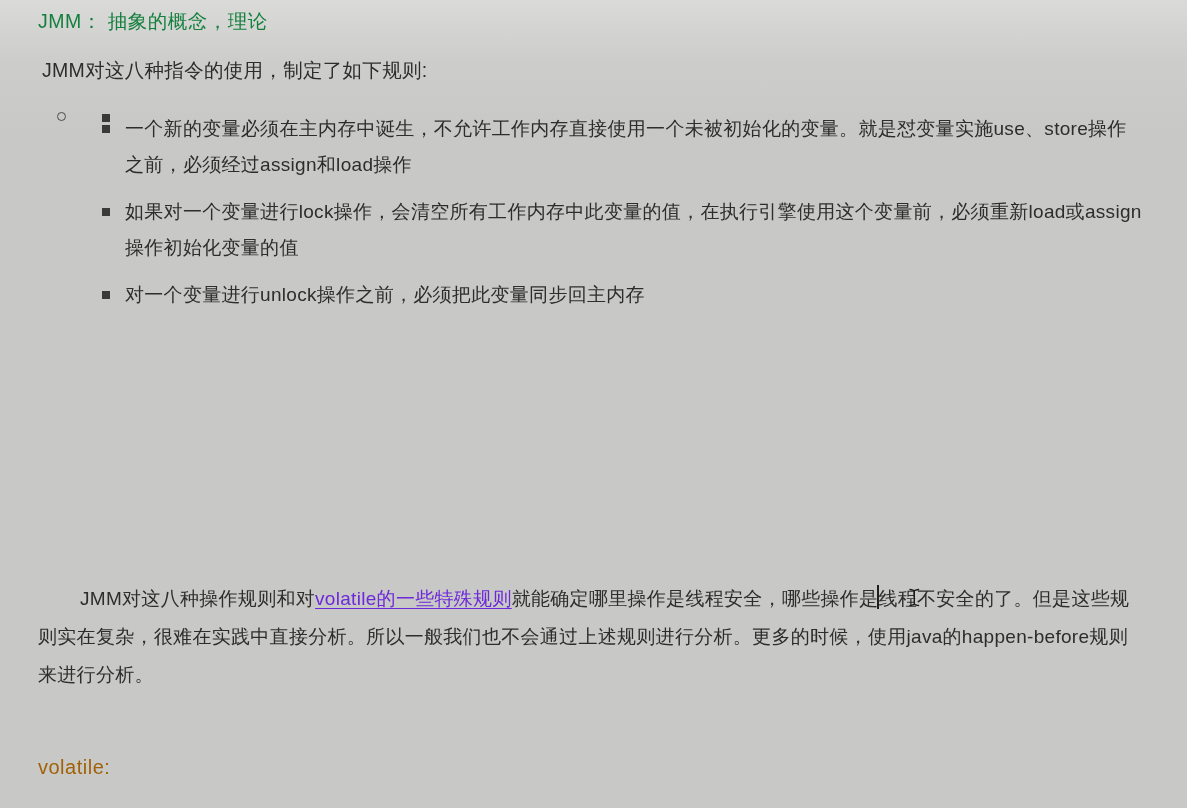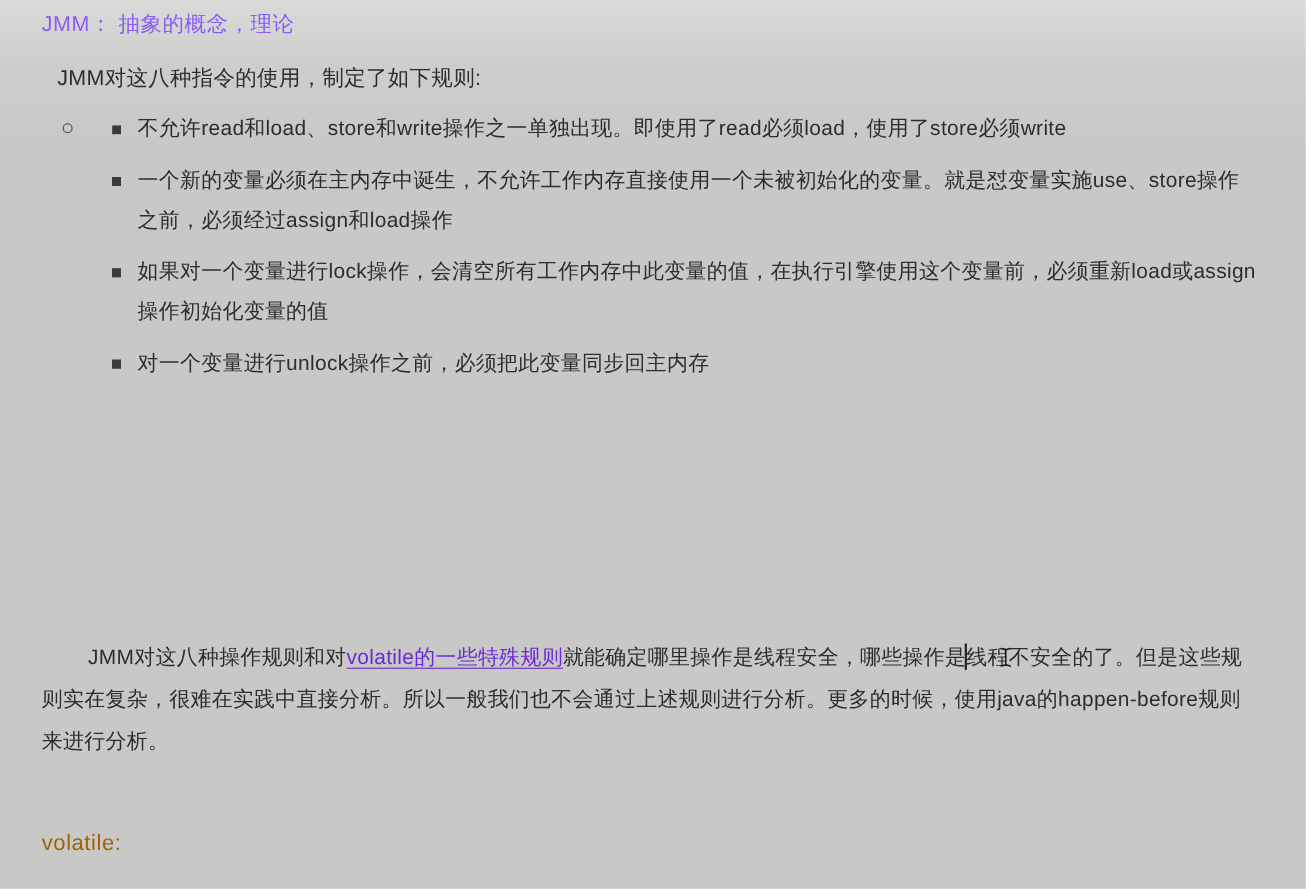--- a/index.html
+++ b/index.html
@@ -9,24 +9,24 @@
     background: linear-gradient(180deg, #dadad9 0px, #cdcdcc 60px, #c8c8c7 130px, #c8c8c7 100%);
     color: #2d2d2d;
     position: relative;
     font-size: 19px;
   }
   .abs { position: absolute; }
 
   .heading-jmm {
     left: 38px; top: 8px;
     font-size: 19.5px; letter-spacing: 0.5px;
-    color: #8b5cf6;
+    color: #15803d;
   }
   .intro {
-    left: 52px; top: 57px;
+    left: 42px; top: 57px;
     font-size: 19.5px; letter-spacing: 0.3px;
   }
 
   
   .outer-bullet {
     left: 57px; top: 112px;
     width: 9px; height: 9px;
     border: 1.6px solid #4a4a4a;
     border-radius: 50%;
     background: transparent;
@@ -83,21 +83,20 @@
 
 <div class="abs heading-jmm">JMM： 抽象的概念，理论</div>
 
 <div class="abs intro">JMM对这八种指令的使用，制定了如下规则:</div>
 
 <div class="abs outer-bullet"></div>
 
 <div class="abs rules">
   <div class="rule-item">
     <span class="sq-bullet"></span>
-    <span>不允许read和load、store和write操作之一单独出现。即使用了read必须load，使用了store必须write</span>
   </div>
   <div class="rule-item">
     <span class="sq-bullet"></span>
   </div>
   <div class="rule-item">
     <span class="sq-bullet"></span>
   </div>
   <div class="rule-item">
     <span class="sq-bullet"></span>
     <span>一个新的变量必须在主内存中诞生，不允许工作内存直接使用一个未被初始化的变量。就是怼变量实施use、store操作之前，必须经过assign和load操作</span>

